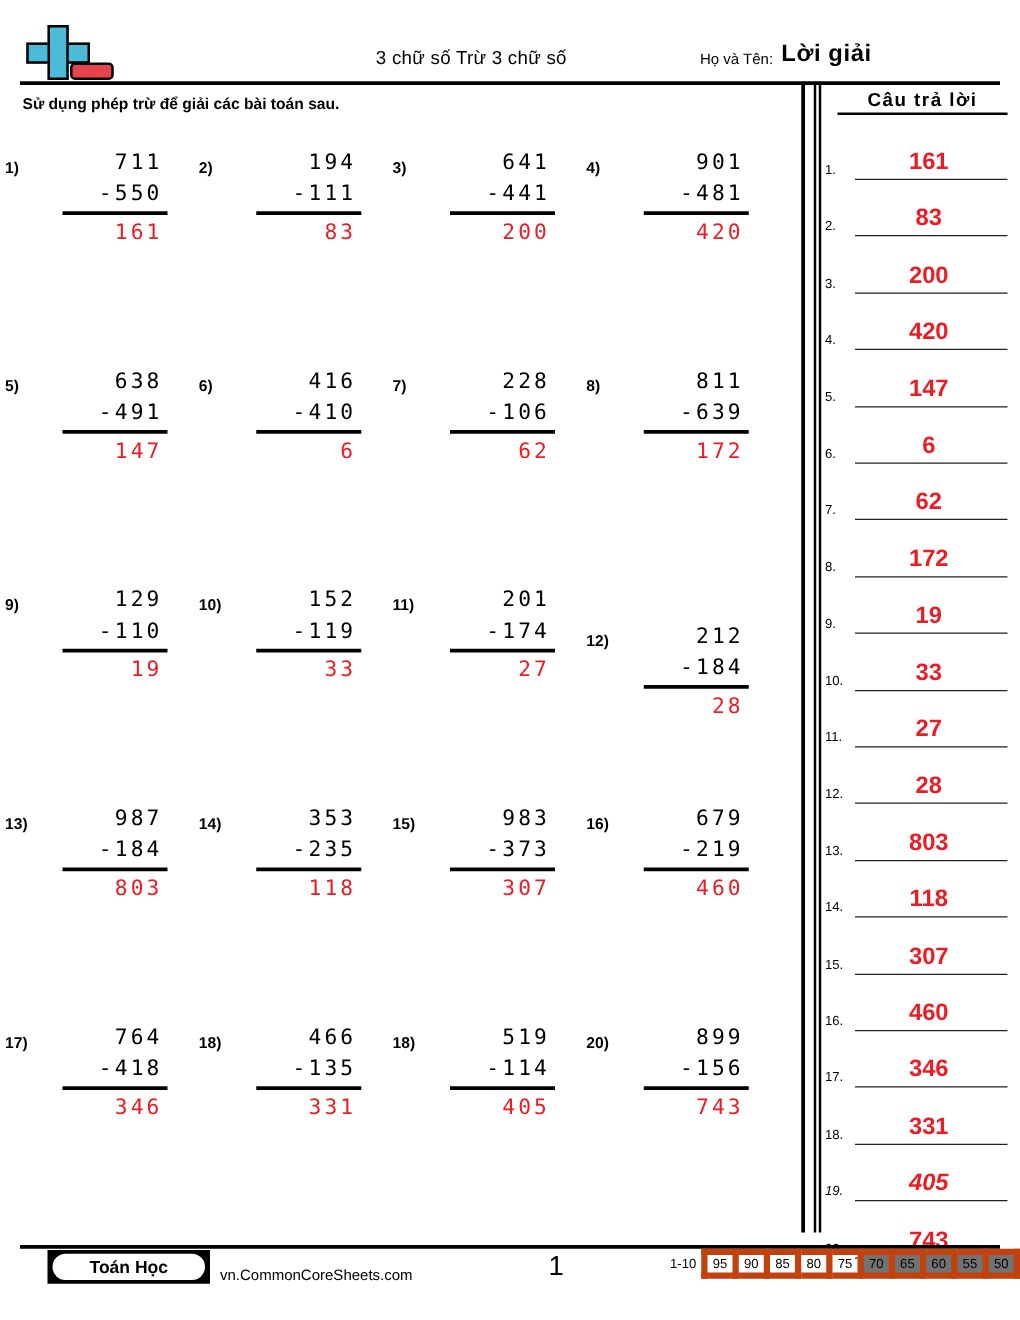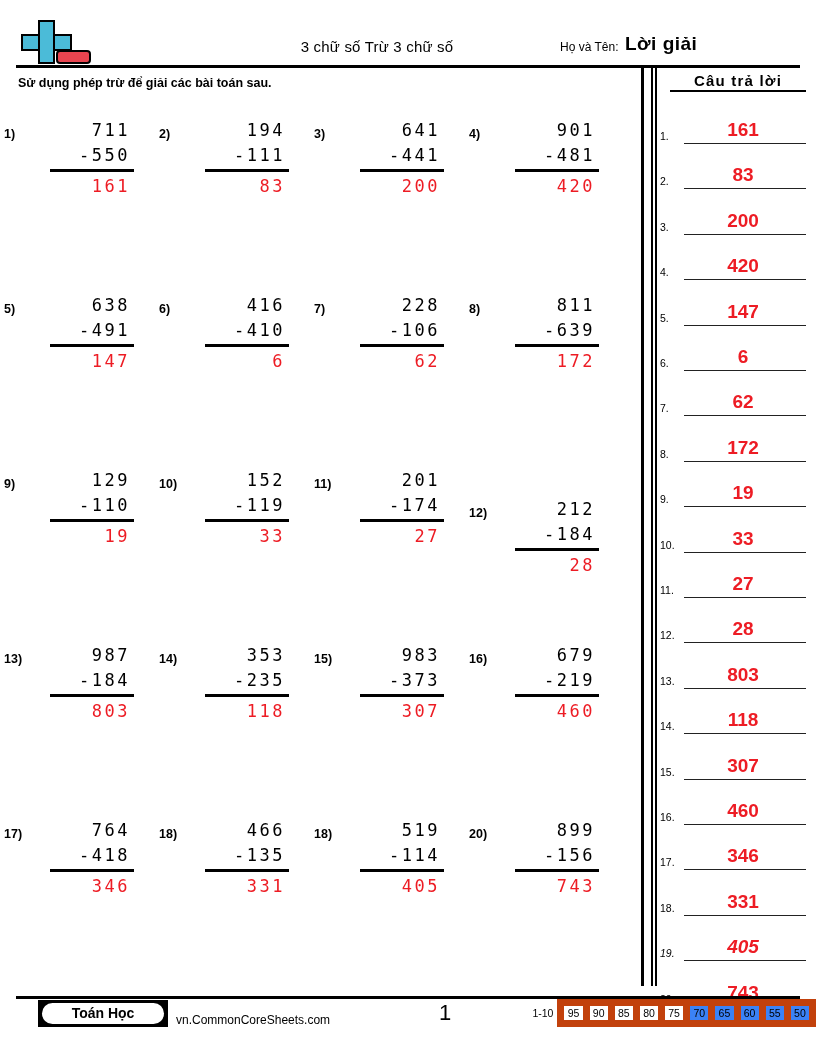--- a/index.html
+++ b/index.html
@@ -47,23 +47,23 @@
   
   #footer-rule{position:absolute;left:16px;top:996px;width:784px;height:3px;background:#000;}
   #brand{position:absolute;left:38px;top:1000px;width:130px;height:27px;background:#000;}
   #brand-pill{position:absolute;left:4px;top:3px;width:122px;height:21px;background:#fff;border-radius:11px;}
   #brand-text{position:absolute;left:0;top:0;width:130px;height:27px;line-height:27px;text-align:center;font-size:14px;font-weight:bold;white-space:nowrap;}
   #site{position:absolute;left:176px;top:1013px;font-size:12px;white-space:nowrap;}
   #pagenum{position:absolute;left:415px;top:1000px;width:60px;text-align:center;font-size:22px;white-space:nowrap;}
 
   
   #gradetable{position:absolute;left:529px;top:999px;border-collapse:collapse;}
-  #gradetable td{border:7px solid #c2410c;font-size:10.5px;text-align:center;width:22px;height:14px;padding:0;}
+  #gradetable td{border:5px solid #c2410c;font-size:10.5px;text-align:center;width:22px;height:14px;padding:0;}
   #gradetable td.rowlabel{border:none;width:32px;text-align:right;padding-right:4px;font-size:10.5px;}
-  #gradetable td.hi{background:#3b82f6;margin-top:23px;}
+  #gradetable td.hi{background:#737373;margin-top:23px;}
 </style>
 </head>
 <body>
 
 <div id="header">
   <div id="logo">
     <div class="plus-h"></div>
     <div class="plus-v"></div>
     <div class="minus"></div>
   </div>

